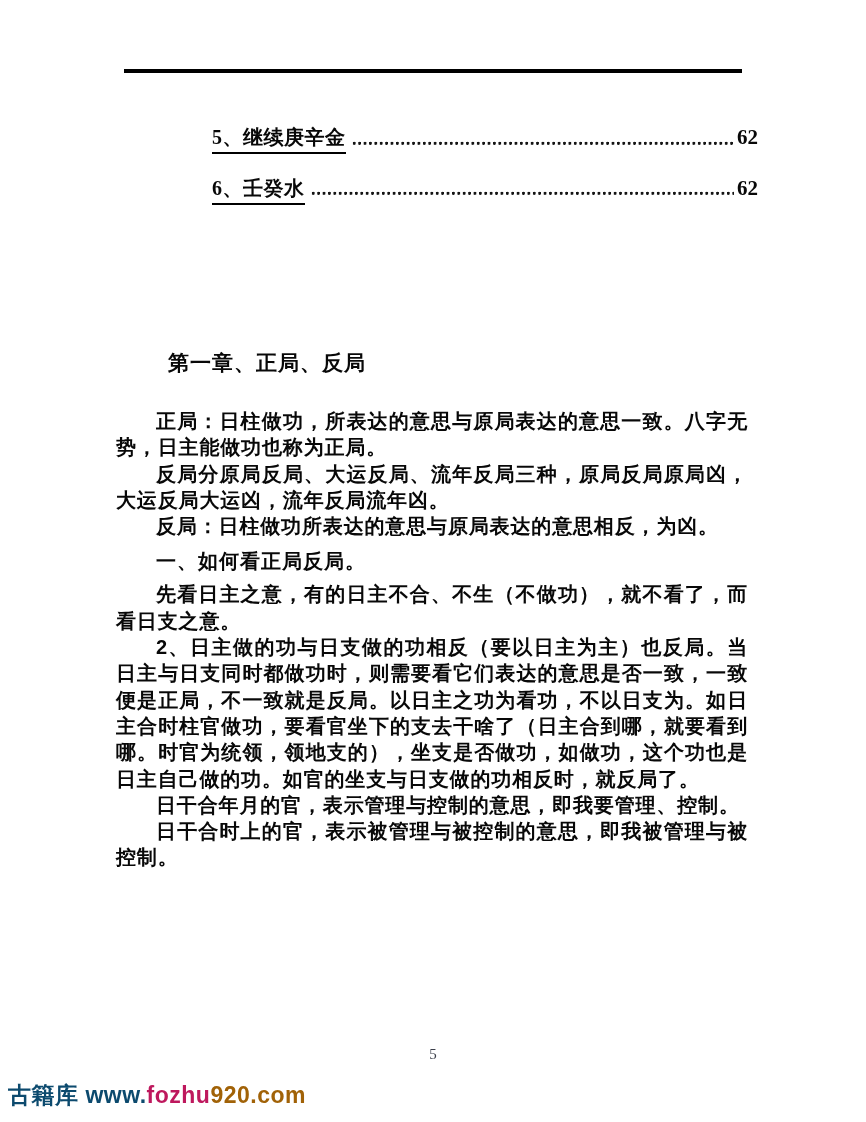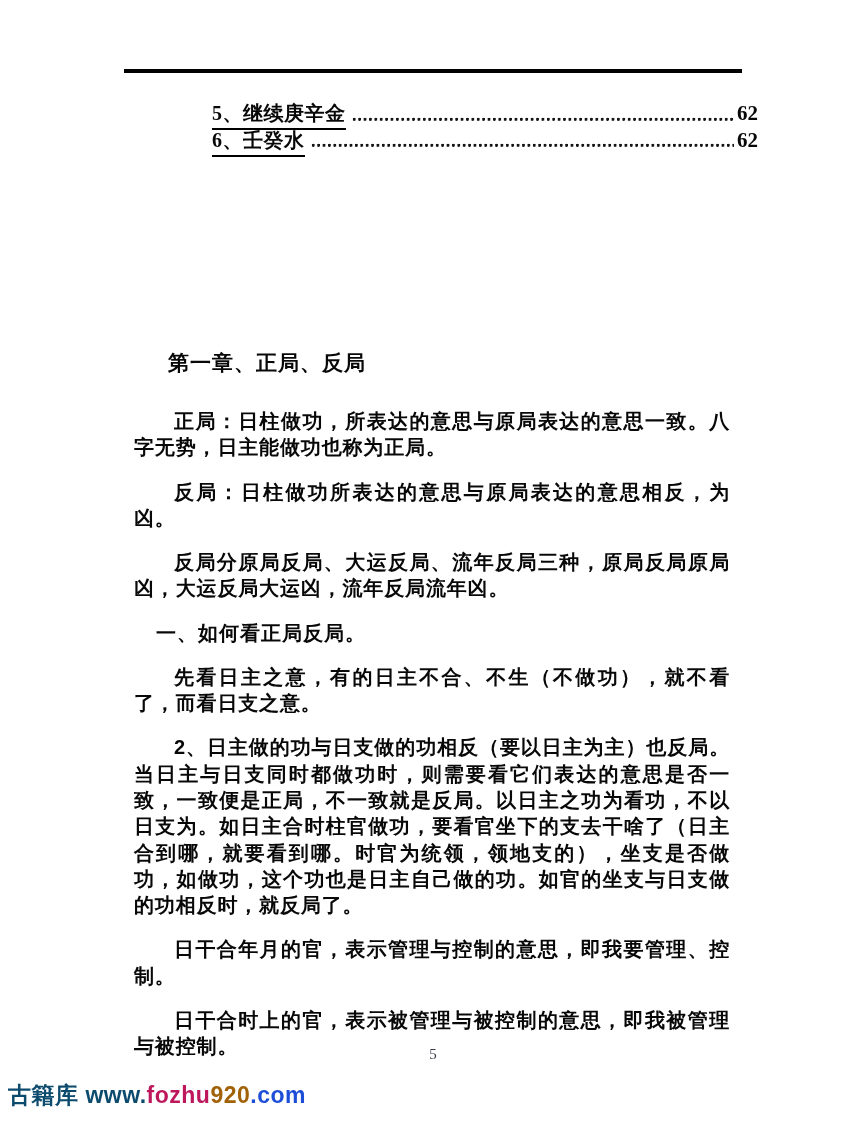--- a/index.html
+++ b/index.html
@@ -30,20 +30,21 @@
     left: 212px;
     top: 100px;
     width: 546px;
   }
   .toc-row {
     display: flex;
     align-items: baseline;
     height: 26.5px;
     font-size: 20px;
     font-weight: 700;
+    margin-top: 24px;
   }
   .toc-label {
     font-family: "Liberation Serif", serif;
     white-space: nowrap;
     border-bottom: 2px solid #000;
     padding-bottom: 1px;
     letter-spacing: 0.5px;
   }
   .toc-dots {
     flex: 1;
@@ -68,21 +69,21 @@
   }
   .chapter-title {
     font-size: 21px;
     font-weight: 700;
     line-height: 26px;
     margin: 0 0 30px 52px;
     letter-spacing: 1px;
     font-family: Liberation Mono, monospace;
   }
   .para {
-    margin: 18px;
+    margin: 0;
     font-size: 20px;
     font-weight: 700;
     line-height: 26.3px;
     letter-spacing: 0.85px;
     text-indent: 2em;
     text-align: justify;
   }
   .section-heading {
     margin: 9px 0 7px 0;
     font-size: 20px;
@@ -128,28 +129,28 @@
     <div class="toc-row">
       <span class="toc-label">6、壬癸水</span>
       <span class="toc-dots"></span>
       <span class="toc-page">62</span>
     </div>
   </div>
 
   <div class="content">
     <div class="chapter-title">第一章、正局、反局</div>
     <p class="para">正局：日柱做功，所表达的意思与原局表达的意思一致。八字无势，日主能做功也称为正局。</p>
+    <p class="para">反局分原局反局、大运反局、流年反局三种，原局反局原局凶，大运反局大运凶，流年反局流年凶。</p>
     <p class="para">反局：日柱做功所表达的意思与原局表达的意思相反，为凶。</p>
-    <p class="para">反局分原局反局、大运反局、流年反局三种，原局反局原局凶，大运反局大运凶，流年反局流年凶。</p>
     <div class="section-heading">一、如何看正局反局。</div>
     <p class="para">先看日主之意，有的日主不合、不生（不做功），就不看了，而看日支之意。</p>
     <p class="para">2、日主做的功与日支做的功相反（要以日主为主）也反局。当日主与日支同时都做功时，则需要看它们表达的意思是否一致，一致便是正局，不一致就是反局。以日主之功为看功，不以日支为。如日主合时柱官做功，要看官坐下的支去干啥了（日主合到哪，就要看到哪。时官为统领，领地支的），坐支是否做功，如做功，这个功也是日主自己做的功。如官的坐支与日支做的功相反时，就反局了。</p>
     <p class="para">日干合年月的官，表示管理与控制的意思，即我要管理、控制。</p>
     <p class="para">日干合时上的官，表示被管理与被控制的意思，即我被管理与被控制。</p>
   </div>
 
   <div class="page-number">5</div>
 
   <div class="watermark">
-    <span style="color: #0c4a6e;">古籍库 www.</span><span style="color: #be185d;">fozhu</span><span style="color: #a16207;">920</span><span style="color: #1d4ed8;">.com</span>
+    <span style="color: #0c4a6e;">古籍库 www.</span><span style="color: #be185d;">fozhu</span><span style="color: #a16207;">920</span><span style="color: #a16207;">.com</span>
   </div>
 
 </div>
 
 </body></html>

